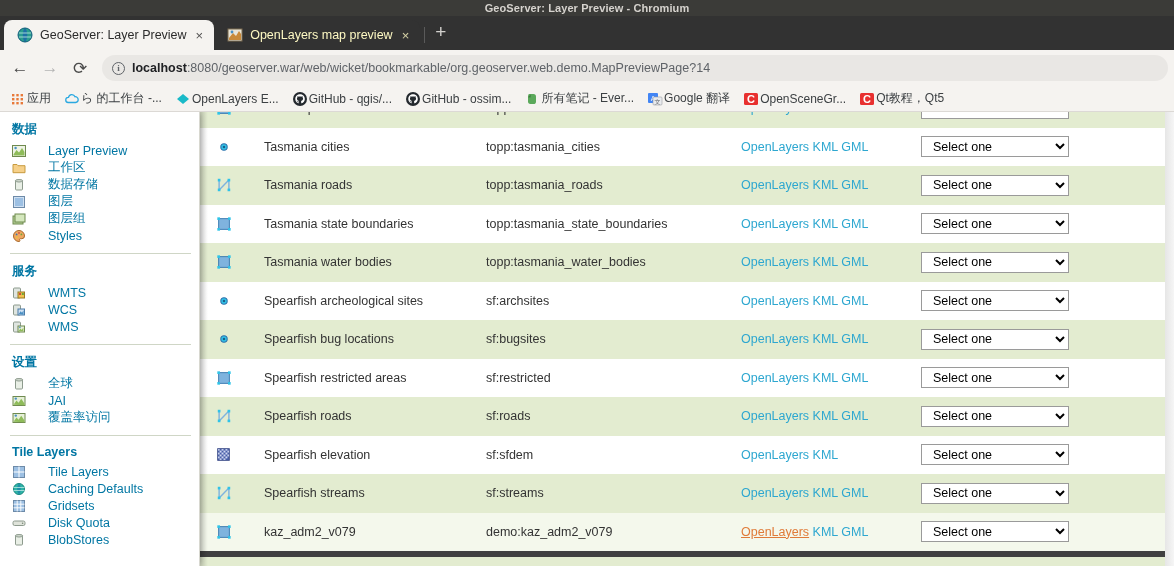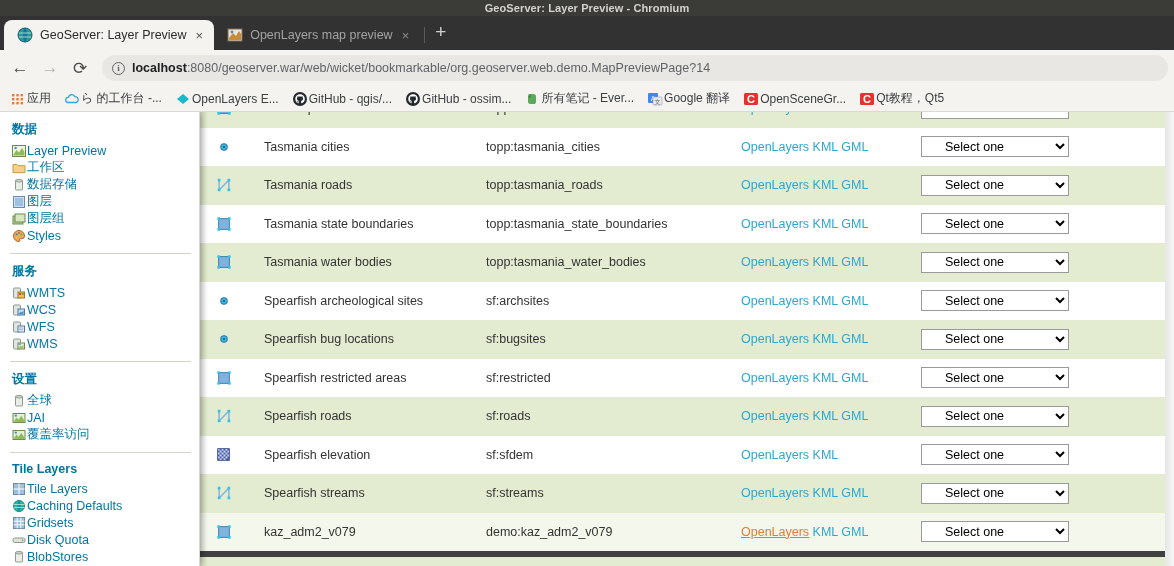--- a/index.html
+++ b/index.html
@@ -44,21 +44,21 @@
     font-size: 12.5px;
     max-width: 240px;
     cursor: default;
   }
   .tab.active {
     background: #f5f3f0;
     color: #2b2b2b;
   }
   .tab.inactive {
     background: #323232;
-    color: #a3a3a3;
+    color: #fef9c3;
   }
   .tab .favicon { width: 16px; height: 16px; flex: 0 0 16px; display:block; }
   .tab .tlabel {
     white-space: nowrap; overflow: hidden; text-overflow: ellipsis;
     flex: 1 1 auto;
   }
   .tab .tclose {
     font-size: 13px; line-height: 1; opacity: .8; padding: 0 2px;
   }
   .tabsep {
@@ -153,21 +153,21 @@
     box-shadow: 3px 0 5px -2px rgba(0,0,0,.22);
   }
   .sb-group { padding-bottom: 2px; }
   .sb-head {
     font-weight: bold;
     color: #0076a3;
     font-size: 12.5px;
     padding: 3px 0 4px 2px;
   }
   .sb-item {
-    display: flex; align-items: center; gap: 1px;
+    display: flex; align-items: center; gap: 22px;
     padding: 1px 0 1px 2px;
     height: 17px;
   }
   .sb-item .sb-ico { width: 14px; height: 14px; flex: 0 0 14px; display:block; }
   .sb-item .sb-label {
     color: #0076a3;
     font-size: 12.5px;
     white-space: nowrap;
   }
   .sb-rule {
@@ -209,21 +209,21 @@
     text-decoration: underline;
   }
   .sel {
     width: 148px;
     height: 21px;
     font-size: 12.5px;
     font-family: "Liberation Sans", sans-serif;
     border: 1px solid #9a9a9a;
     background: #ffffff;
     color: #000;
-    padding: 0 19px;
+    padding: 0 7px;
     border-radius: 0;
   }
 
   
   .bottomstrip {
     position: absolute;
     left: 0; right: 0; bottom: 0;
     height: 9px;
     background: #e3ecd0;
   }
@@ -493,30 +493,20 @@
         <span class="sb-ico">
           <svg viewBox="0 0 14 14" width="14" height="14">
               <rect x="1.5" y="2" width="7" height="10" rx="1" fill="#dfe5e0" stroke="#8d9a8d"></rect>
               <rect x="6" y="6" width="6.5" height="6" fill="#cfe0f2" stroke="#4a7ba8"></rect>
               <path d="M6.8 11 8.6 8.2 10 9.8 11.6 7.2v4.5Z" fill="#4a90c4"></path>
             </svg>
         </span>
         <span class="sb-label">WCS</span>
       </div>
 
-      <div class="sb-item">
-        <span class="sb-ico">
-          <svg viewBox="0 0 14 14" width="14" height="14">
-              <rect x="1.5" y="2" width="7" height="10" rx="1" fill="#dfe5e0" stroke="#8d9a8d"></rect>
-              <rect x="6" y="6" width="6.5" height="6" fill="#ffffff" stroke="#4a7ba8"></rect>
-              <path d="M7 8h4.5M7 9.8h4.5" stroke="#6d8aa8" stroke-width=".8"></path>
-            </svg>
-        </span>
-        <span class="sb-label">WFS</span>
-      </div>
 
       <div class="sb-item">
         <span class="sb-ico">
           <svg viewBox="0 0 14 14" width="14" height="14">
               <rect x="1.5" y="2" width="7" height="10" rx="1" fill="#dfe5e0" stroke="#8d9a8d"></rect>
               <rect x="6" y="6" width="6.5" height="6" fill="#e6f0d8" stroke="#6f8a4f"></rect>
               <path d="M6.6 11.2 8.4 8.6 9.8 10 11.4 7.6v3.6Z" fill="#8fbc5a"></path>
               <circle cx="7.9" cy="7.4" r=".8" fill="#4a90c4"></circle>
             </svg>
         </span>

